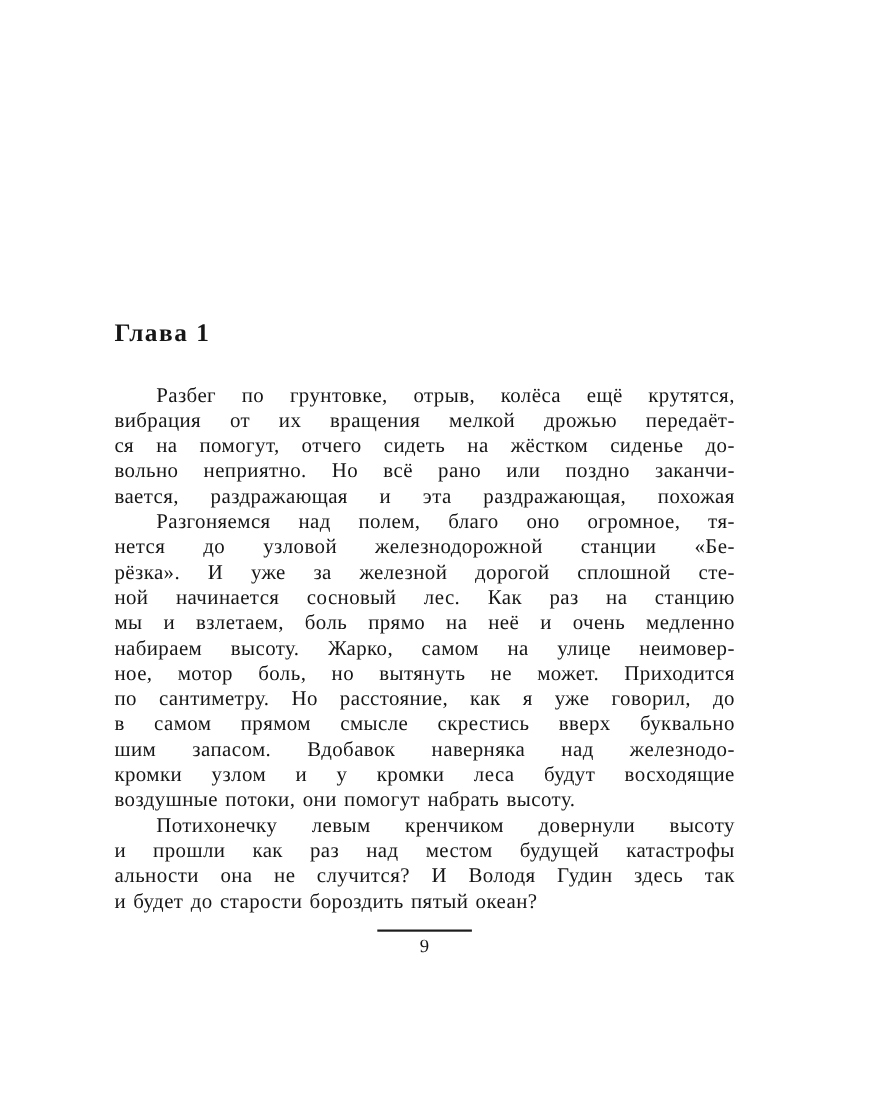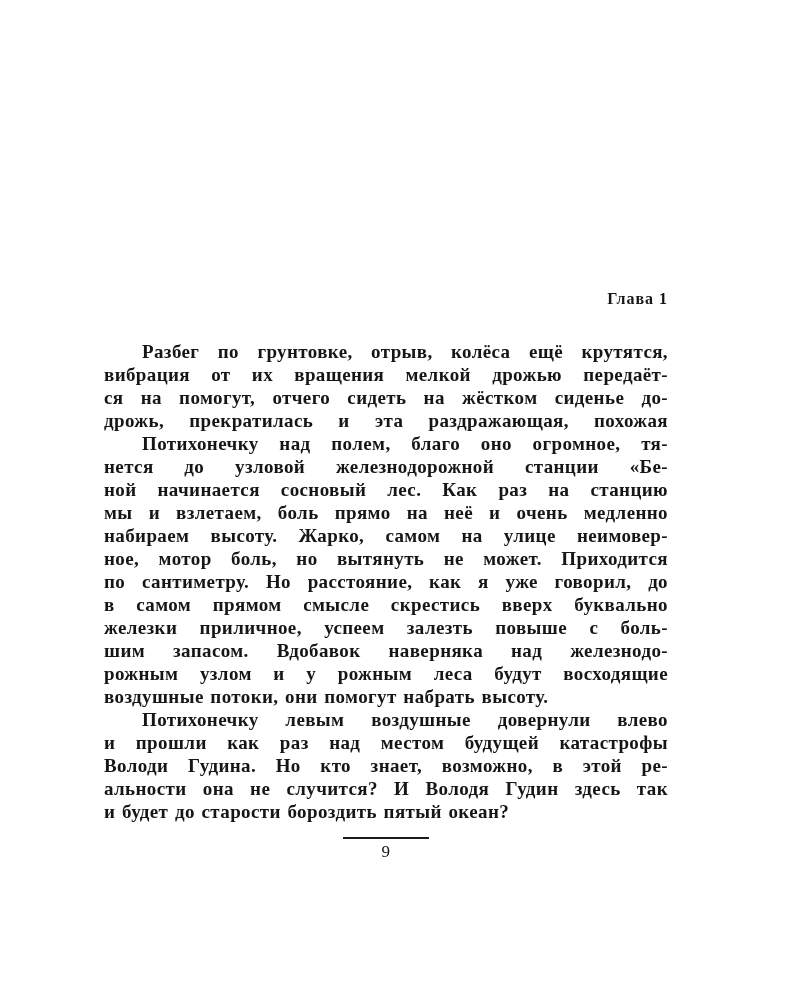--- a/index.html
+++ b/index.html
@@ -16,34 +16,33 @@
     font-family: "Liberation Serif", "DejaVu Serif", serif;
     color: #161616;
   }
   .content {
     position: absolute;
     left: 104px;
     top: 290px;
     width: 564px;
   }
   .chapter-title {
-    text-align: right;
+    text-align: left;
     font-weight: bold;
-    font-size: 16px;
+    font-size: 23px;
     letter-spacing: 0.06em;
     margin-bottom: 32px;
   }
   .text-body {
     font-size: 19px;
     letter-spacing: 0.02em;
     word-spacing: 0.08em;
   }
   .paragraph {
     margin: 0;
-    font-weight: bold;
   }
   .line {
     height: 23px;
     line-height: 23px;
     text-align: justify;
     text-align-last: justify;
     white-space: nowrap;
   }
   .line.first {
     padding-left: 38px;
@@ -70,40 +69,40 @@
 
 <div class="page">
   <div class="content">
     <div class="chapter-title">Глава 1</div>
 
     <div class="text-body">
         <div class="paragraph">
           <div class="line first">Разбег по грунтовке, отрыв, колёса ещё крутятся,</div>
           <div class="line">вибрация от их вращения мелкой дрожью передаёт-</div>
           <div class="line">ся на помогут, отчего сидеть на жёстком сиденье до-</div>
-          <div class="line">дрожь, прекратилась и эта раздражающая, похожая</div>
+          <div class="line">вольно неприятно. Но всё рано или поздно заканчи-</div>
+          <div class="line">вается, раздражающая и эта раздражающая, похожая</div>
         </div>
         <div class="paragraph">
-          <div class="line first">Потихонечку над полем, благо оно огромное, тя-</div>
+          <div class="line first">Разгоняемся над полем, благо оно огромное, тя-</div>
           <div class="line">нется до узловой железнодорожной станции «Бе-</div>
+          <div class="line">рёзка». И уже за железной дорогой сплошной сте-</div>
           <div class="line">ной начинается сосновый лес. Как раз на станцию</div>
           <div class="line">мы и взлетаем, боль прямо на неё и очень медленно</div>
           <div class="line">набираем высоту. Жарко, самом на улице неимовер-</div>
           <div class="line">ное, мотор боль, но вытянуть не может. Приходится</div>
           <div class="line">по сантиметру. Но расстояние, как я уже говорил, до</div>
           <div class="line">в самом прямом смысле скрестись вверх буквально</div>
-          <div class="line">железки приличное, успеем залезть повыше с боль-</div>
           <div class="line">шим запасом. Вдобавок наверняка над железнодо-</div>
-          <div class="line">рожным узлом и у рожным леса будут восходящие</div>
+          <div class="line">кромки узлом и у кромки леса будут восходящие</div>
           <div class="line last">воздушные потоки, они помогут набрать высоту.</div>
         </div>
         <div class="paragraph">
-          <div class="line first">Потихонечку левым воздушные довернули влево</div>
+          <div class="line first">Потихонечку левым кренчиком довернули высоту</div>
           <div class="line">и прошли как раз над местом будущей катастрофы</div>
-          <div class="line">Володи Гудина. Но кто знает, возможно, в этой ре-</div>
           <div class="line">альности она не случится? И Володя Гудин здесь так</div>
           <div class="line last">и будет до старости бороздить пятый океан?</div>
         </div>
       </div>
 
     <div class="footer">
       <div class="divider"></div>
       <div class="page-number">9</div>
     </div>
   </div>

